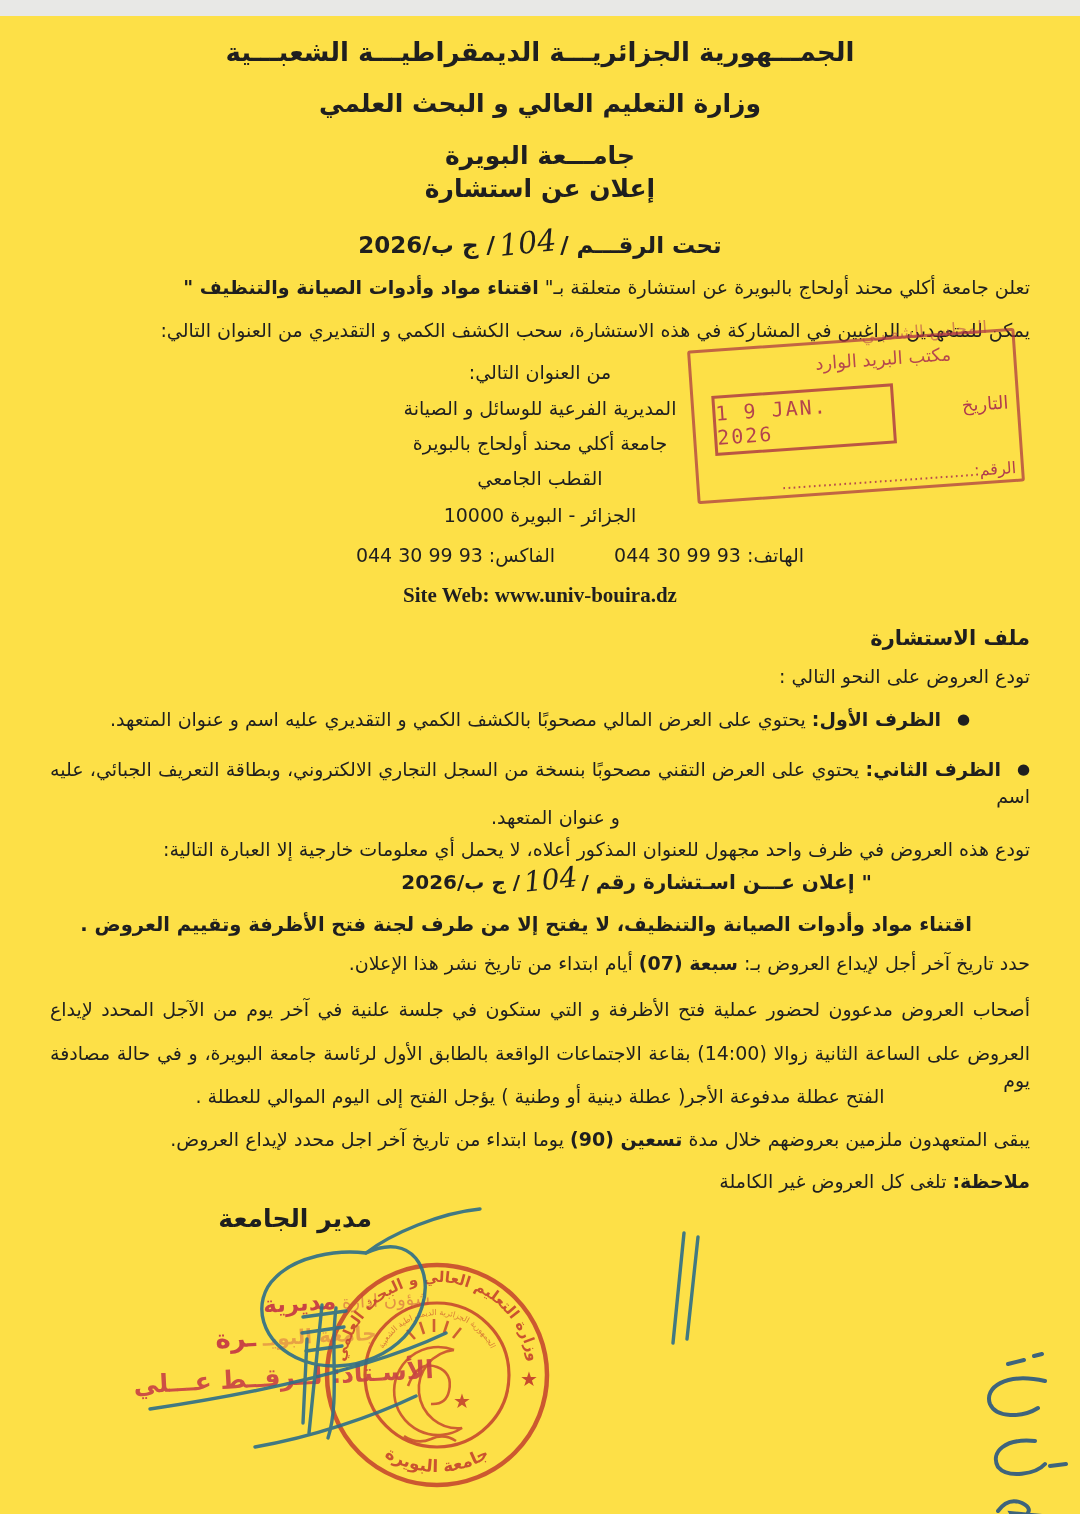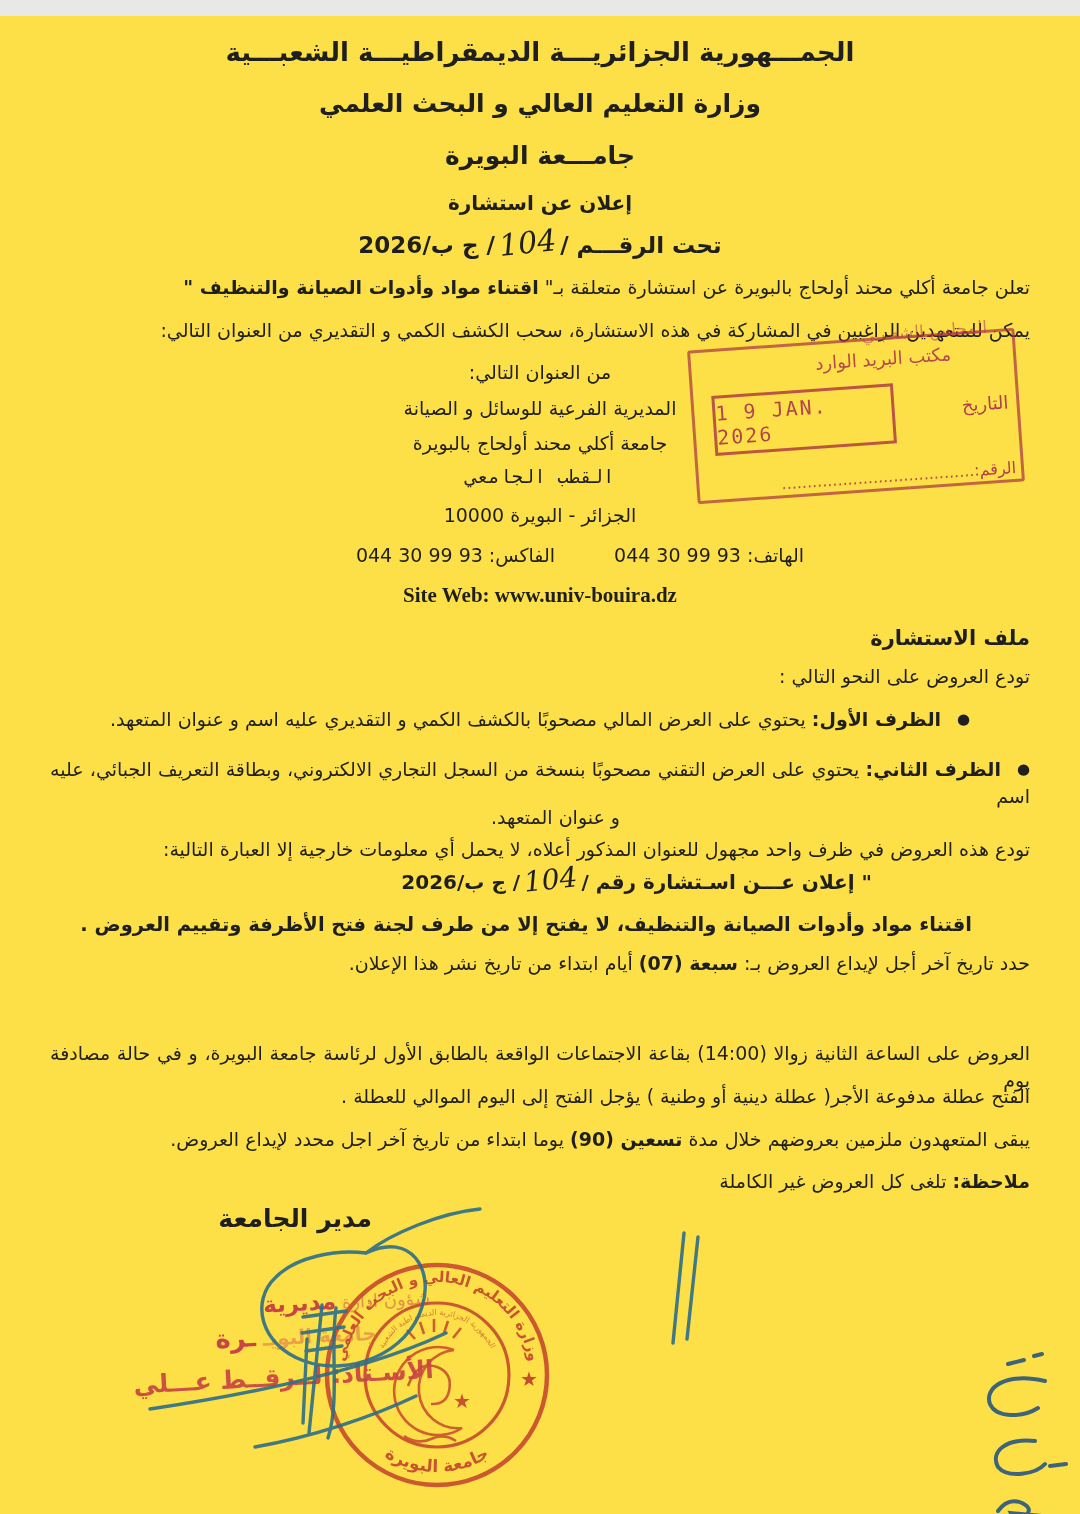--- a/index.html
+++ b/index.html
@@ -41,34 +41,34 @@
   .sealwrap{position:absolute;left:312px;top:1234px;width:250px;height:250px;z-index:2;}
 </style>
 </head>
 <body>
 
 <div class="page">
 
   <div class="ln head" style="top:18px;font-size:26px;">الجمـــهورية الجزائريـــة الديمقراطيـــة الشعبـــية</div>
   <div class="ln head" style="top:70px;font-size:25px;">وزارة التعليم العالي و البحث العلمي</div>
   <div class="ln head" style="top:122px;font-size:25px;">جامـــعة البويرة</div>
-  <div class="ln head" style="top:173px;font-size:20px;">إعلان عن استشارة</div>
+  <div class="ln head" style="top:155px;font-size:25px;">إعلان عن استشارة</div>
   <div class="ln head" style="top:213px;font-size:23px;">
     <span>تحت الرقـــم /</span><span class="hand">104</span><span>/ ج ب/2026</span>
   </div>
 
   <div class="ln" style="top:258px;">
     <span>تعلن جامعة  أكلي محند أولحاج بالبويرة  عن استشارة متعلقة بـ" </span><span class="b">اقتناء مواد وأدوات الصيانة والتنظيف "</span>
   </div>
   <div class="ln" style="top:301px;">يمكن للمتعهدين الراغبين في المشاركة في هذه الاستشارة، سحب الكشف الكمي و التقديري من العنوان التالي:</div>
   <div class="ln center" style="top:343px;">من العنوان التالي:</div>
 
   <div class="ln center" style="top:379px;">المديرية الفرعية للوسائل  و الصيانة</div>
   <div class="ln center" style="top:414px;">جامعة أكلي محند أولحاج بالبويرة</div>
-  <div class="ln center" style="top:449px;font-family:Liberation Mono, monospace;">القطب الجامعي</div>
+  <div class="ln center" style="top:449px;">القطب الجامعي</div>
   <div class="ln center" style="top:486px;">
     <span dir="ltr"><span>10000</span> <bdi dir="rtl">البويرة</bdi> <span>-</span> <bdi dir="rtl">الجزائر</bdi></span>
   </div>
 
   <div>
     <span class="contact" style="top:528px;right:276px;">
       <span>الهاتف:</span> <span dir="ltr">044 30 99 93</span>
     </span>
     <span class="contact" style="top:528px;right:525px;text-align:right;">
       <span>الفاكس:</span> <span dir="ltr">044 30 99 93</span>
@@ -89,22 +89,23 @@
 
   <div class="ln" style="top:820px;">تودع هذه العروض في ظرف واحد مجهول للعنوان المذكور أعلاه، لا يحمل أي معلومات خارجية إلا العبارة التالية:</div>
   <div class="ln b" style="top:852px;right:208px;font-size:20px;">
     <span>" إعلان عـــن اسـتشارة رقم /</span><span class="hand" style="font-size:28px;">104</span><span>/ ج ب/2026</span>
   </div>
   <div class="ln b" style="top:895px;right:108px;font-size:19.5px;">اقتناء مواد وأدوات الصيانة والتنظيف،  لا يفتح إلا من طرف لجنة فتح الأظرفة وتقييم العروض .</div>
 
   <div class="ln" style="top:934px;">
     <span>حدد تاريخ آخر أجل لإيداع العروض بـ: </span><span class="b">سبعة (07)</span><span> أيام ابتداء من تاريخ نشر هذا الإعلان.</span>
   </div>
+  <div class="ln jl" style="top:980px;">أصحاب العروض مدعوون لحضور عملية فتح الأظرفة و التي ستكون في جلسة  علنية في آخر  يوم من الآجل المحدد لإيداع</div>
   <div class="ln jl" style="top:1024px;">العروض على الساعة الثانية  زوالا (14:00) بقاعة الاجتماعات الواقعة بالطابق الأول لرئاسة جامعة البويرة، و في حالة مصادفة يوم</div>
-  <div class="ln" style="top:1067px;">الفتح عطلة  مدفوعة الأجر( عطلة دينية أو وطنية ) يؤجل الفتح إلى اليوم الموالي للعطلة .</div>
+  <div class="ln" style="top:1067px;text-align:center;">الفتح عطلة  مدفوعة الأجر( عطلة دينية أو وطنية ) يؤجل الفتح إلى اليوم الموالي للعطلة .</div>
   <div class="ln" style="top:1110px;">
     <span>يبقى المتعهدون ملزمين بعروضهم خلال مدة </span><span class="b">تسعين (90)</span><span> يوما ابتداء من تاريخ آخر اجل محدد لإيداع العروض.</span>
   </div>
   <div class="ln" style="top:1152px;text-align:right;">
     <span class="b">ملاحظة:</span><span> تلغى كل العروض غير الكاملة</span>
   </div>
 
   <div class="mailstamp">
     <div class="ms-council">المجلس الشعـبـي</div>
     <div class="ms-office">مكتب البريد الوارد</div>

